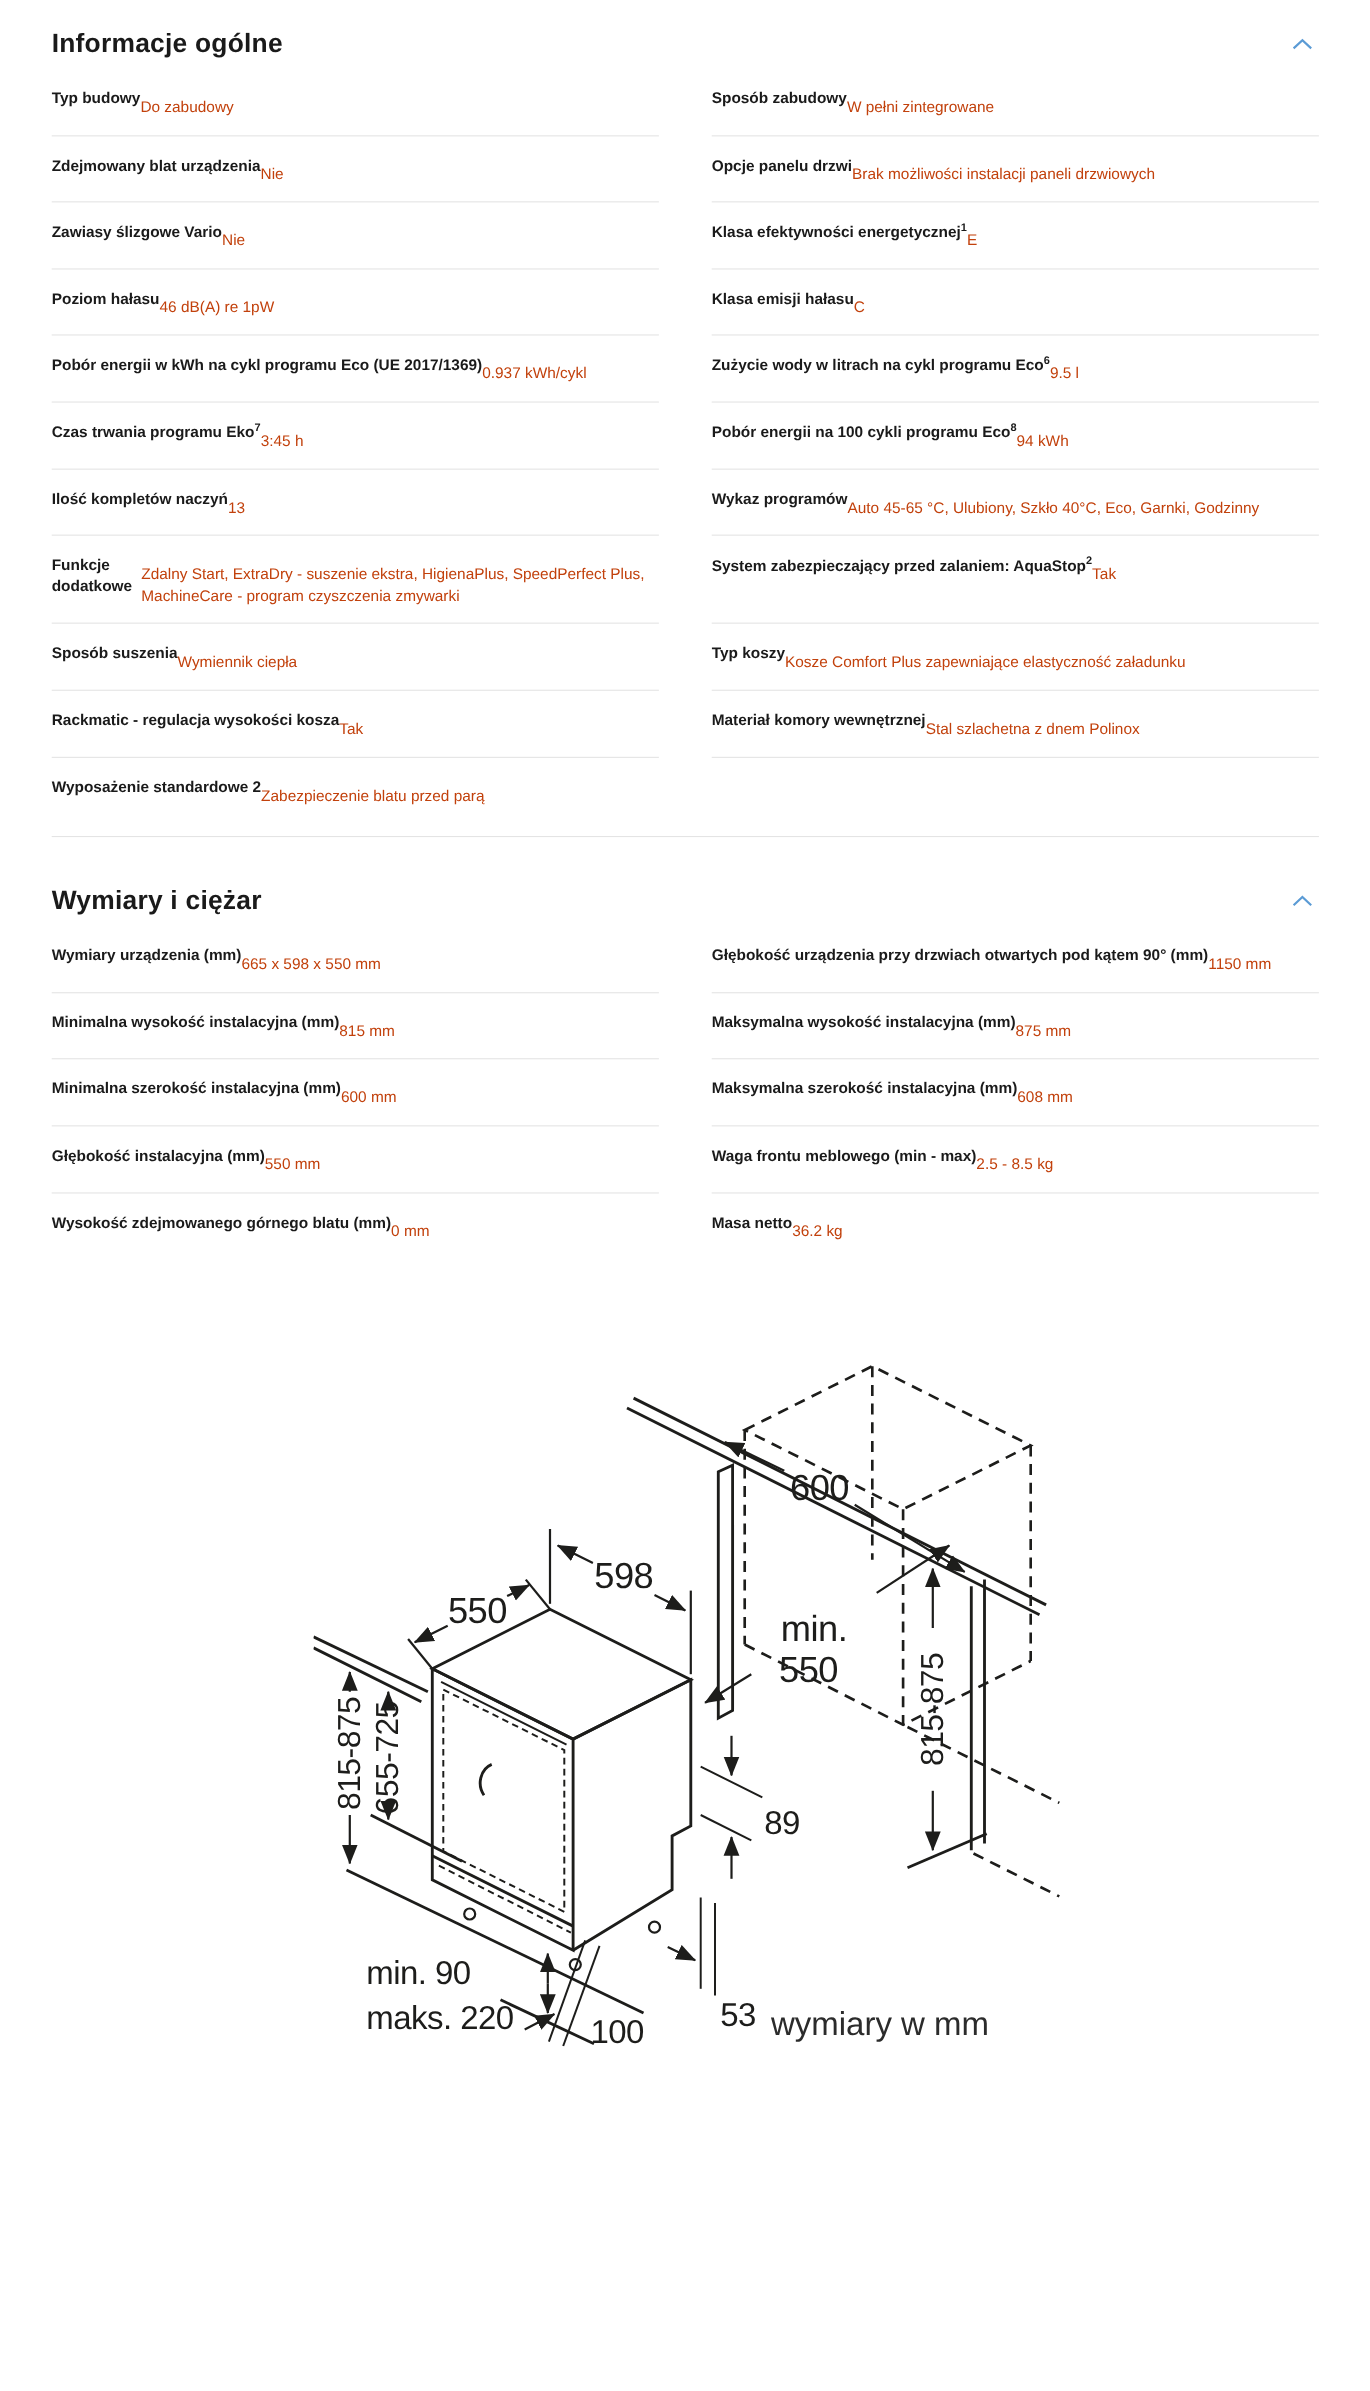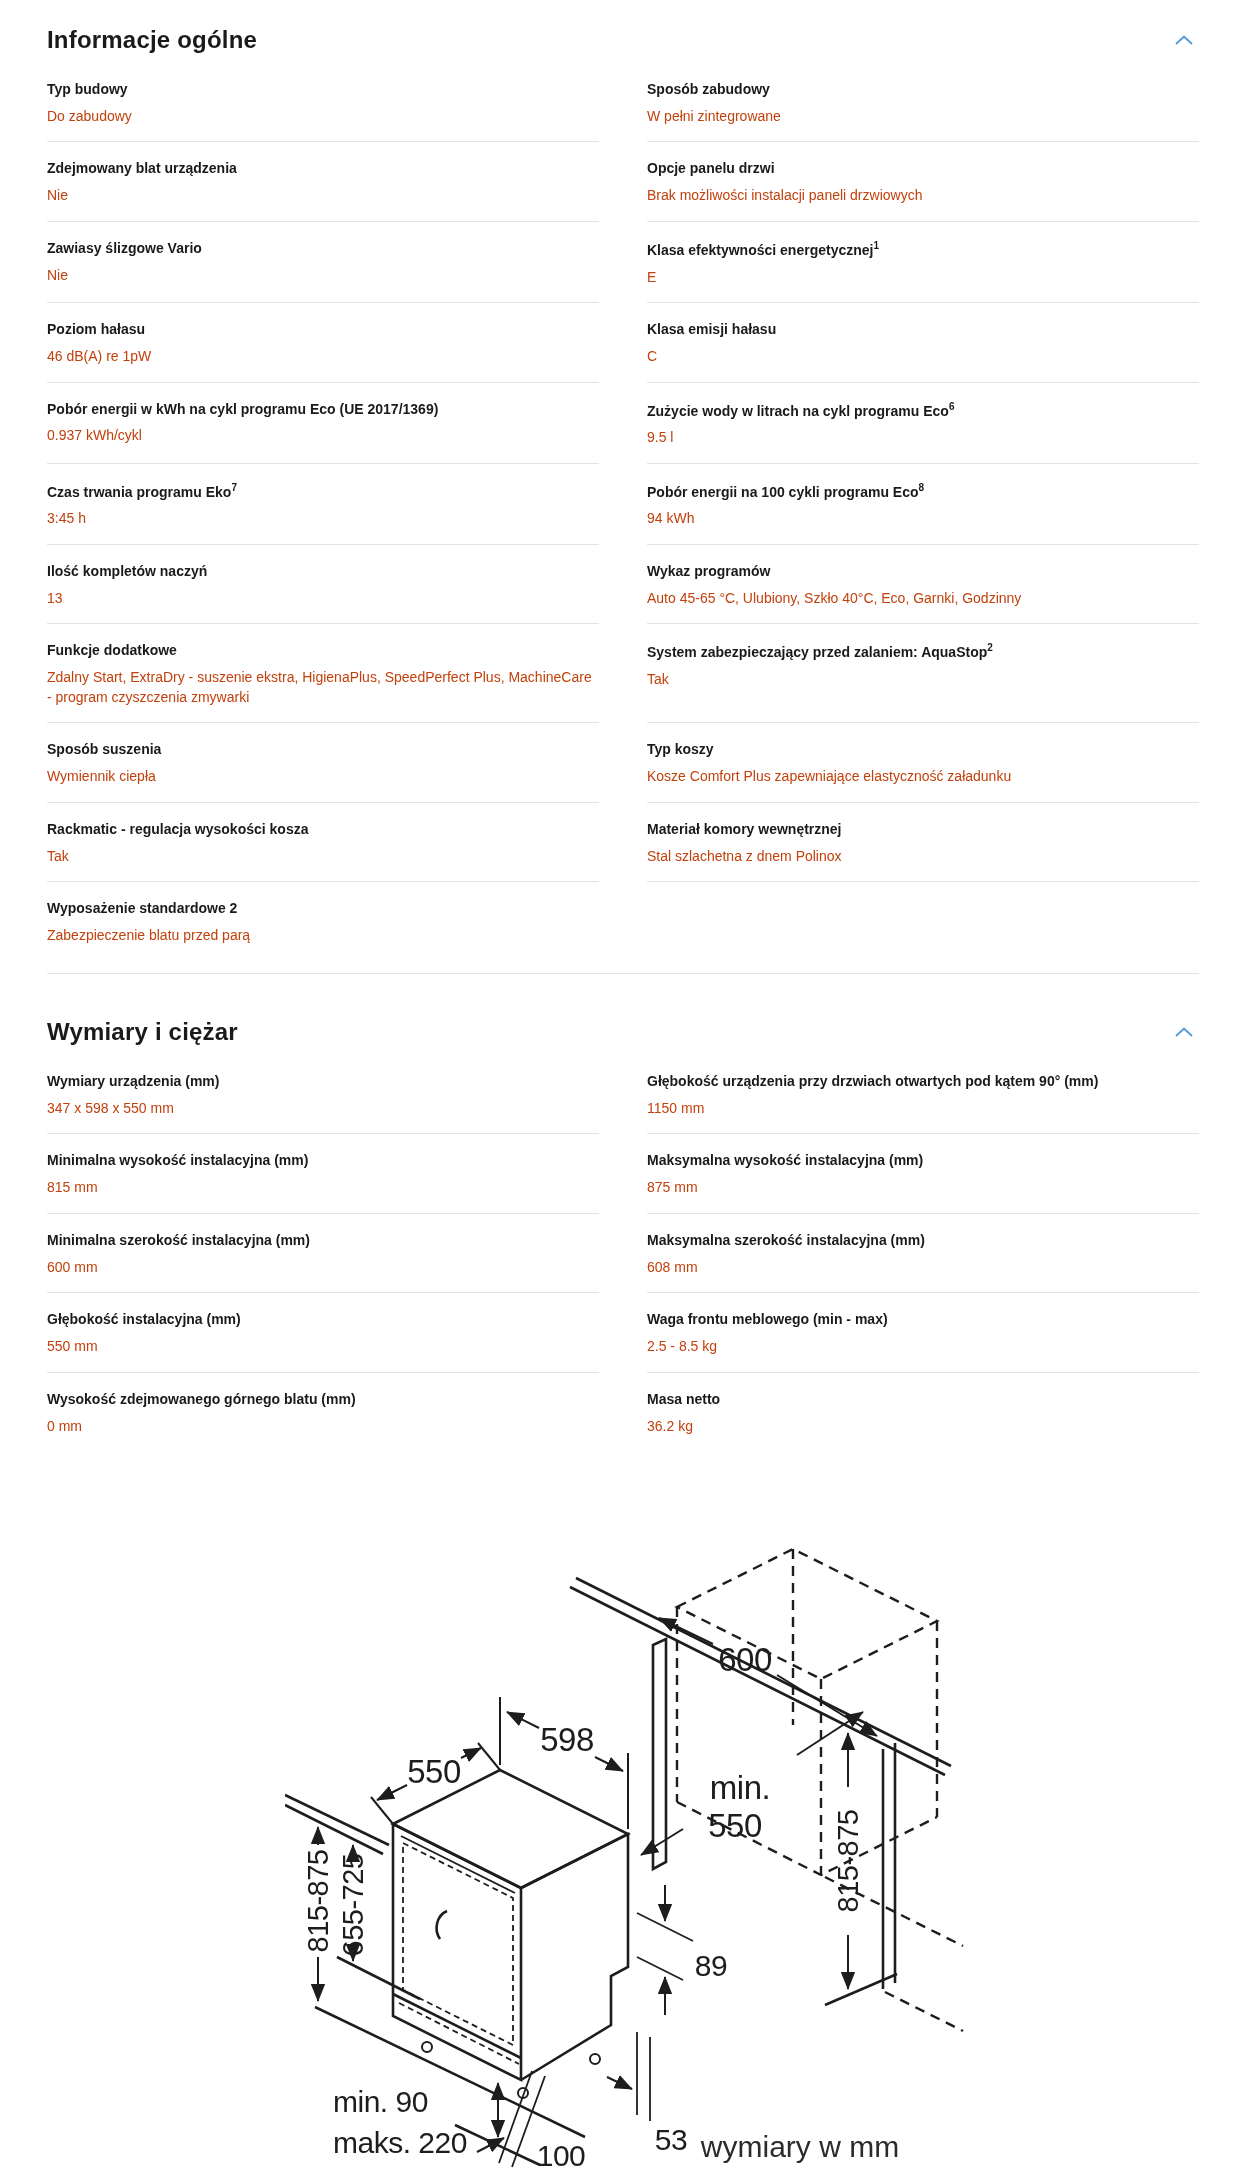--- a/index.html
+++ b/index.html
@@ -7,21 +7,21 @@
     width:1245px;min-height:2174px;
     font-family:"Liberation Sans","DejaVu Sans",sans-serif;
     color:#1c1c1c;
   }
   .page{box-sizing:border-box;width:1245px;padding:26px 46px 0 47px;}
   .section-header{display:flex;align-items:center;justify-content:space-between;margin:0 0 26px 0;}
   .section-header.second{margin-top:44px;gap:11px;}
   .section-title{font-size:24px;font-weight:700;color:#1a1a1a;margin:0;letter-spacing:.2px;}
   .collapse-btn{background:none;border:none;padding:4px;cursor:pointer;line-height:0;}
   .rows{display:grid;grid-template-columns:1fr 1fr;column-gap:48px;}
-  .cell{border-bottom:1px solid #e4e4e4;padding:17px 0 15px 0;display:flex;flex-direction:column;}
+  .cell{border-bottom:1px solid #e4e4e4;padding:17px 0 15px 0;display:flex;}
   .cell.no-border{border-bottom:none;}
   .rows .cell:nth-child(1),.rows .cell:nth-child(2){padding-top:0;}
   .spec-label{font-size:14px;font-weight:700;color:#1a1a1a;line-height:1.35;}
   .spec-label sup{font-size:10px;font-weight:700;}
   .spec-value{font-size:14px;font-weight:400;color:#c2410c;line-height:1.4;margin-top:8px;}
   .section-divider{border-bottom:1px solid #e4e4e4;margin-top:12px;}
   .diagram-wrap{margin:36px 0 0 238px;width:680px;}
   .dim-text{font-size:33px;fill:#1d1d1b;letter-spacing:-0.5px;}
   .dim-text-sm{font-size:30px;fill:#1d1d1b;letter-spacing:-0.5px;}
   .dim-text-rot{font-size:29px;fill:#1d1d1b;letter-spacing:-0.5px;}
@@ -139,21 +139,21 @@
     <h2 class="section-title">Wymiary i ciężar</h2>
     <button class="collapse-btn" aria-label="collapse">
       <svg width="22" height="14" viewBox="0 0 22 14">
         <polyline points="3,11 11,3.5 19,11" fill="none" stroke="#5b9bd5" stroke-width="2"></polyline>
       </svg>
     </button>
   </div>
   <div class="rows">
       <div class="cell">
         <div class="spec-label">Wymiary urządzenia (mm)</div>
-        <div class="spec-value">347 x 598 x 550 mm</div>
+        <div class="spec-value">665 x 598 x 550 mm</div>
       </div>
       <div class="cell">
         <div class="spec-label">Głębokość urządzenia przy drzwiach otwartych pod kątem 90° (mm)</div>
         <div class="spec-value">1150 mm</div>
       </div>
       <div class="cell">
         <div class="spec-label">Minimalna wysokość instalacyjna (mm)</div>
         <div class="spec-value">815 mm</div>
       </div>
       <div class="cell">

